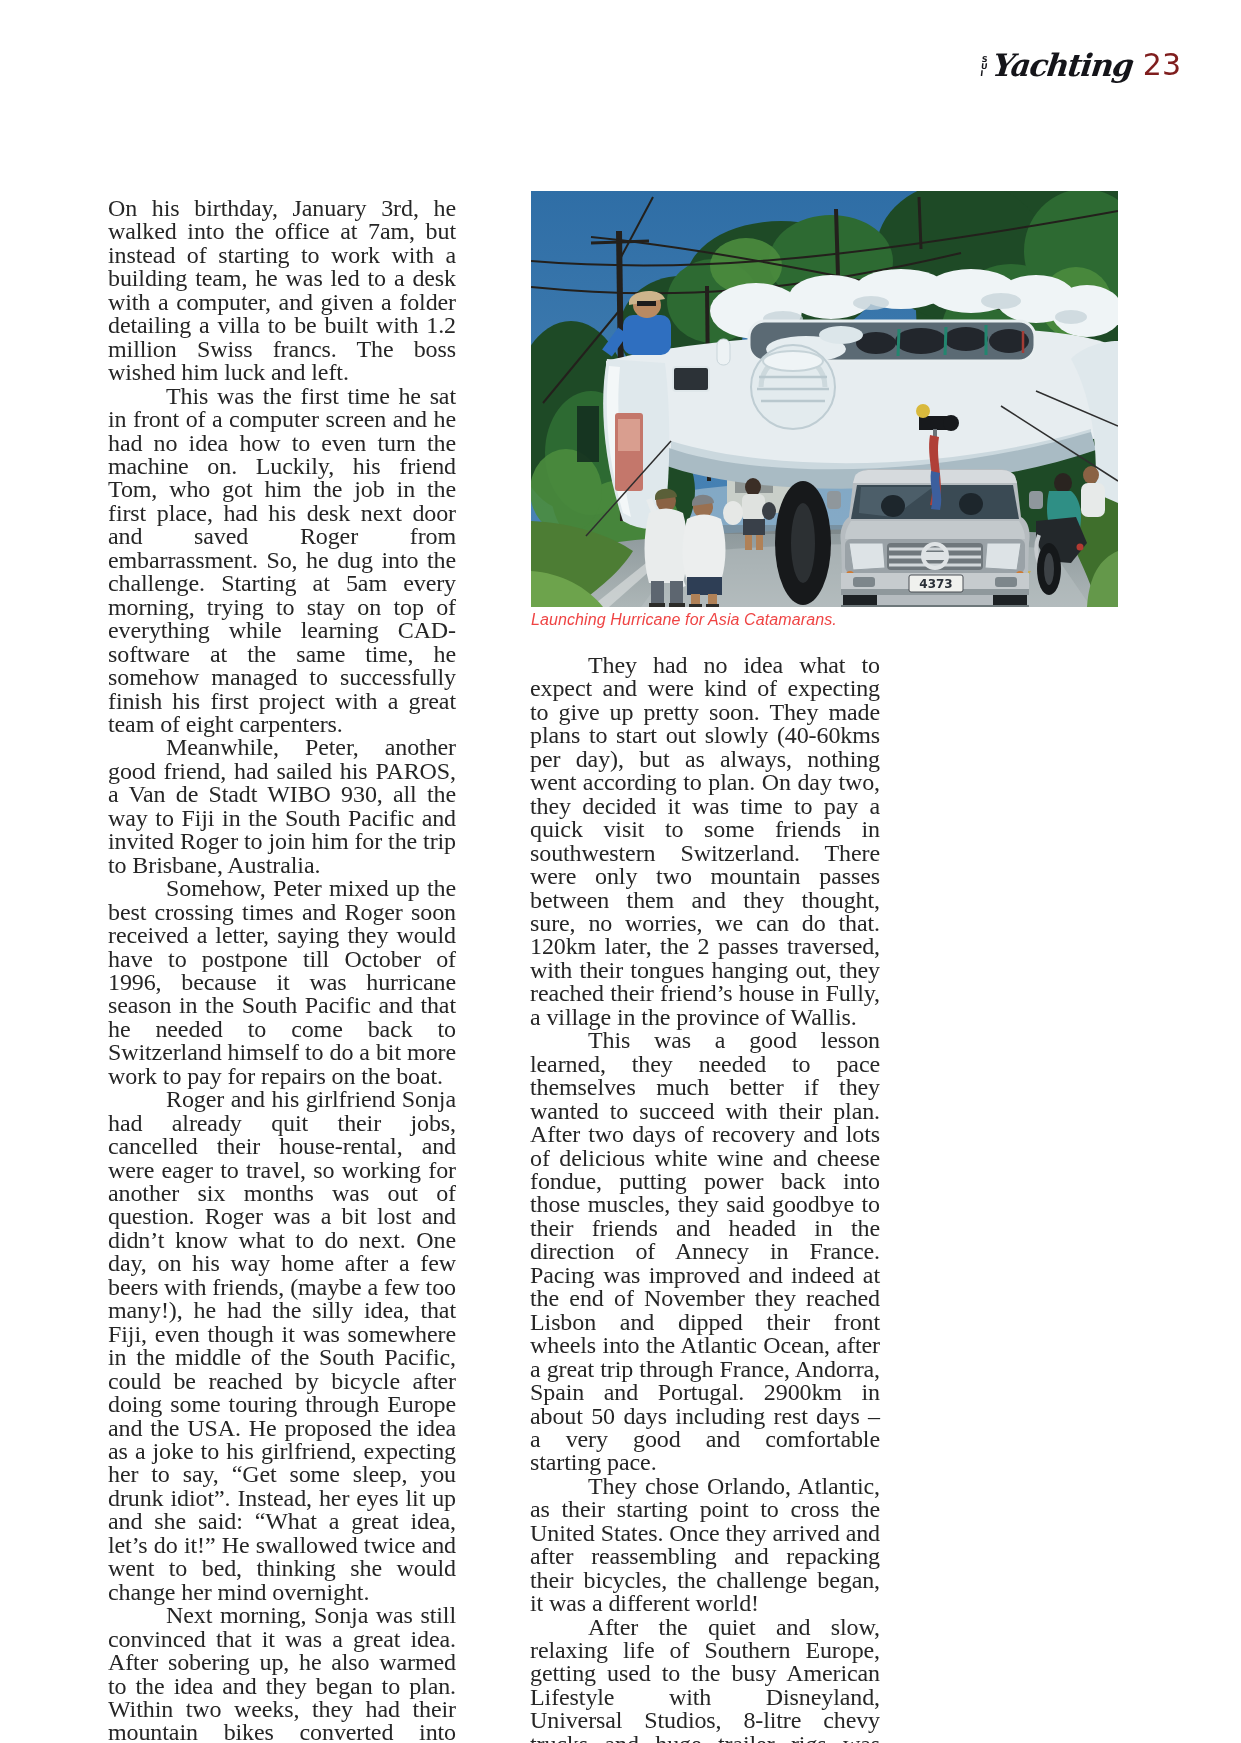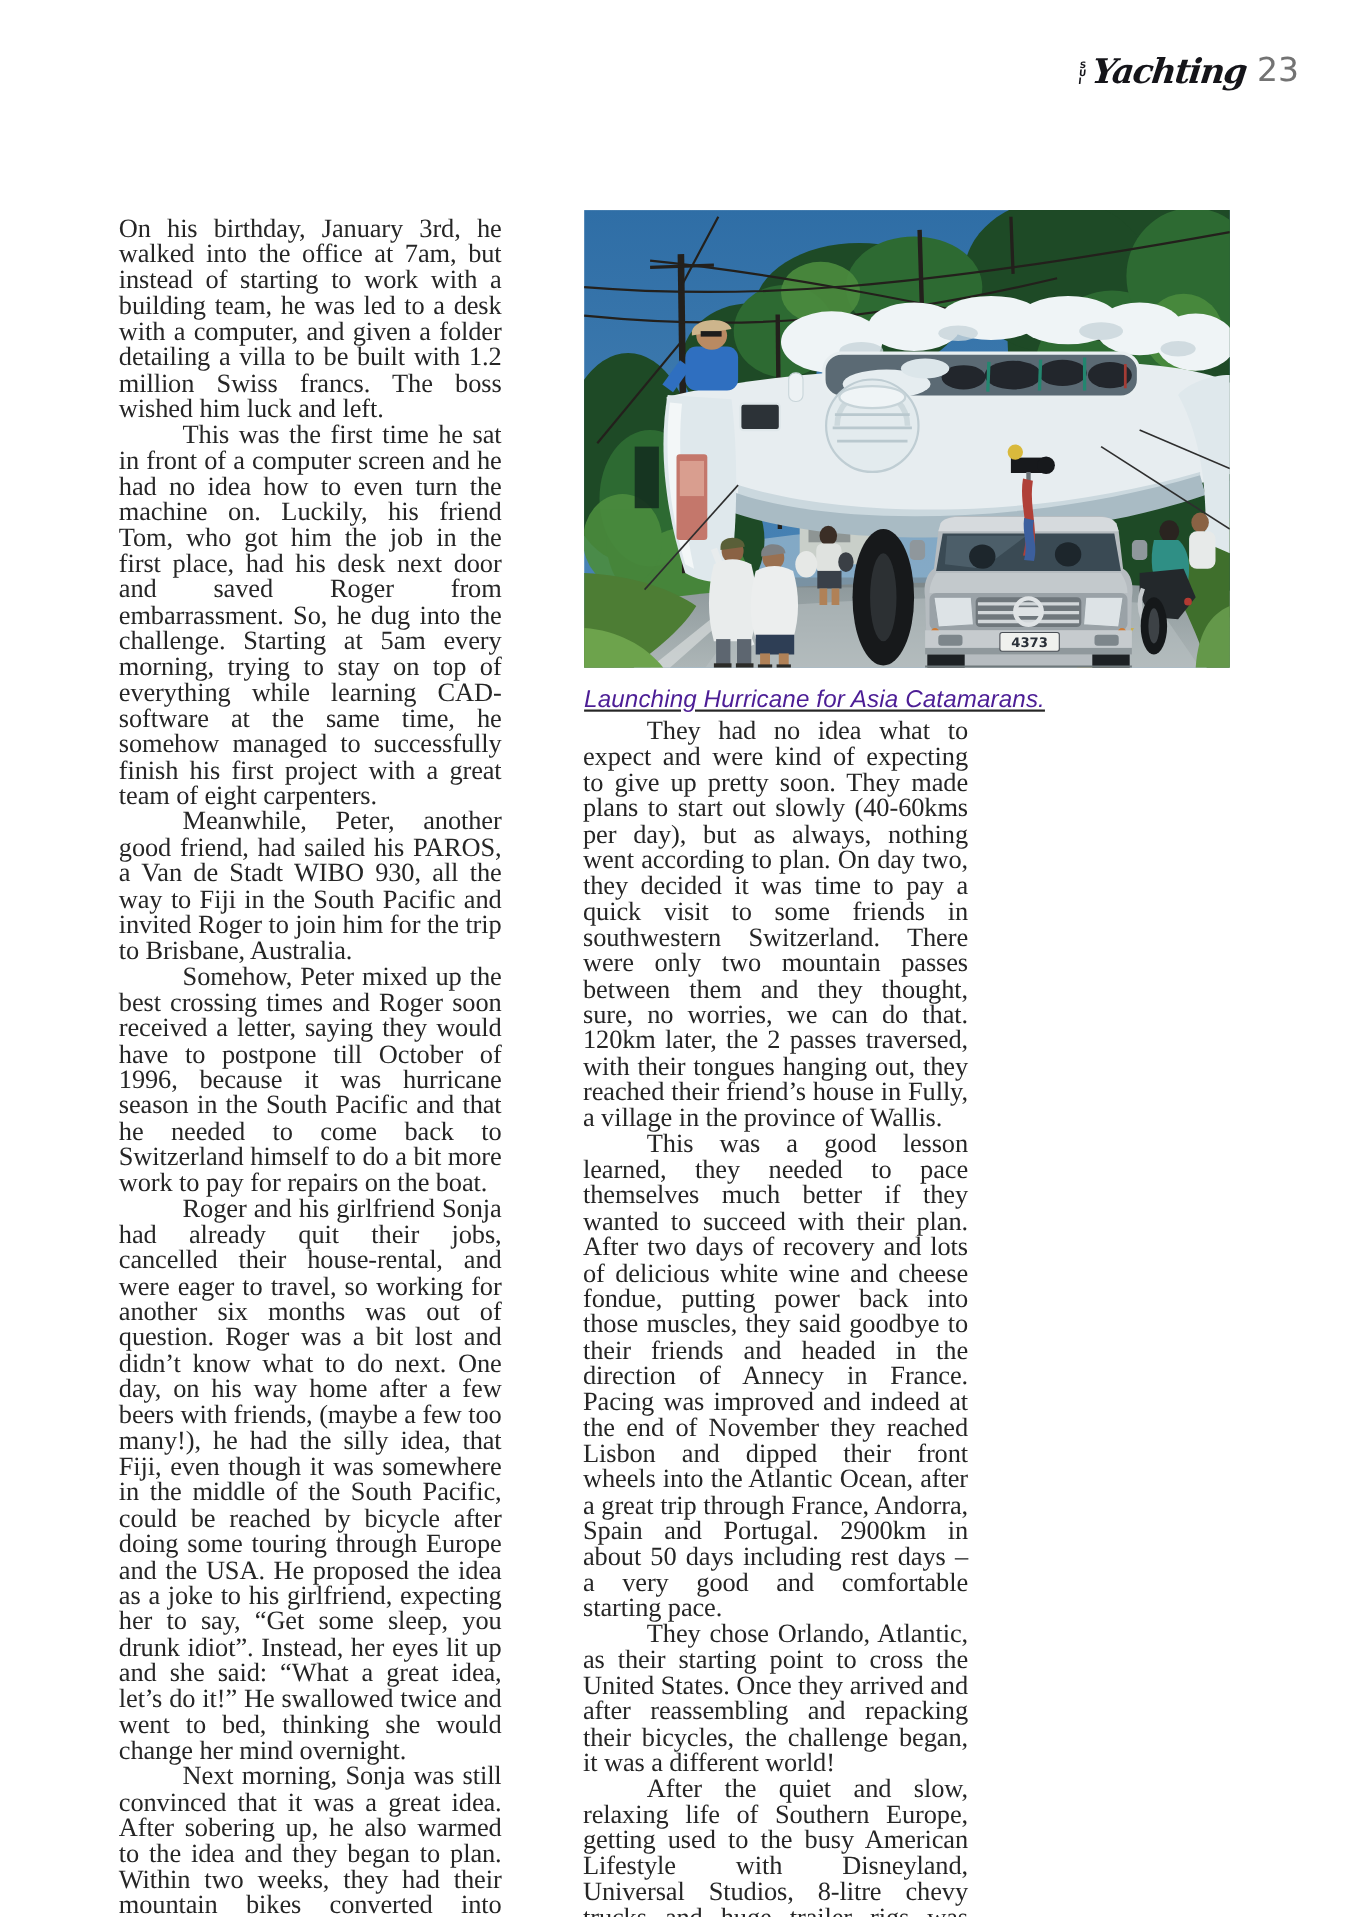--- a/index.html
+++ b/index.html
@@ -15,38 +15,38 @@
     font-family:"DejaVu Sans",sans-serif;font-weight:bold;font-size:8px;line-height:7px;
     color:#15151a;transform:skewX(-6deg);margin-bottom:3px;letter-spacing:0;
   }
   .logo-text{
     font-family:"DejaVu Serif",serif;font-style:italic;font-weight:bold;
     font-size:31px;line-height:30px;letter-spacing:-1.5px;color:#15151a;
     transform:skewX(-7deg);
   }
   .page-num{
     font-family:"DejaVu Sans",sans-serif;font-size:30px;line-height:30px;
-    color:#737373;margin-left:4px;font-weight:normal;
+    color:#7f1d1d;margin-left:4px;font-weight:normal;
   }
   
   .col{
     position:absolute;text-align:justify;
     font-size:24px;line-height:23.45px;letter-spacing:-0.1px;
     hyphens:auto;-webkit-hyphens:auto;
   }
   .col p{margin:0;padding:0;}
   .col p.ind{text-indent:58px;}
   .col-left{left:108px;top:197px;width:348px;}
   .col-right{left:530px;top:654px;width:350px;}
   
-  .figure{position:absolute;left:531px;top:191px;width:669px;margin:0;text-decoration:underline;}
+  .figure{position:absolute;left:531px;top:191px;width:669px;margin:0;}
   .figure svg{display:block;}
   .caption{
     font-family:"Liberation Sans","DejaVu Sans",sans-serif;font-style:italic;
-    font-size:22px;color:#4c1d95;margin-top:16px;letter-spacing:0.1px;
+    font-size:16px;color:#ef4444;margin-top:4px;letter-spacing:0.1px;
   }
 </style>
 </head>
 <body>
 
 <div class="page">
 
   <div class="header">
     <span class="logo-stack">
         <span>S</span>

